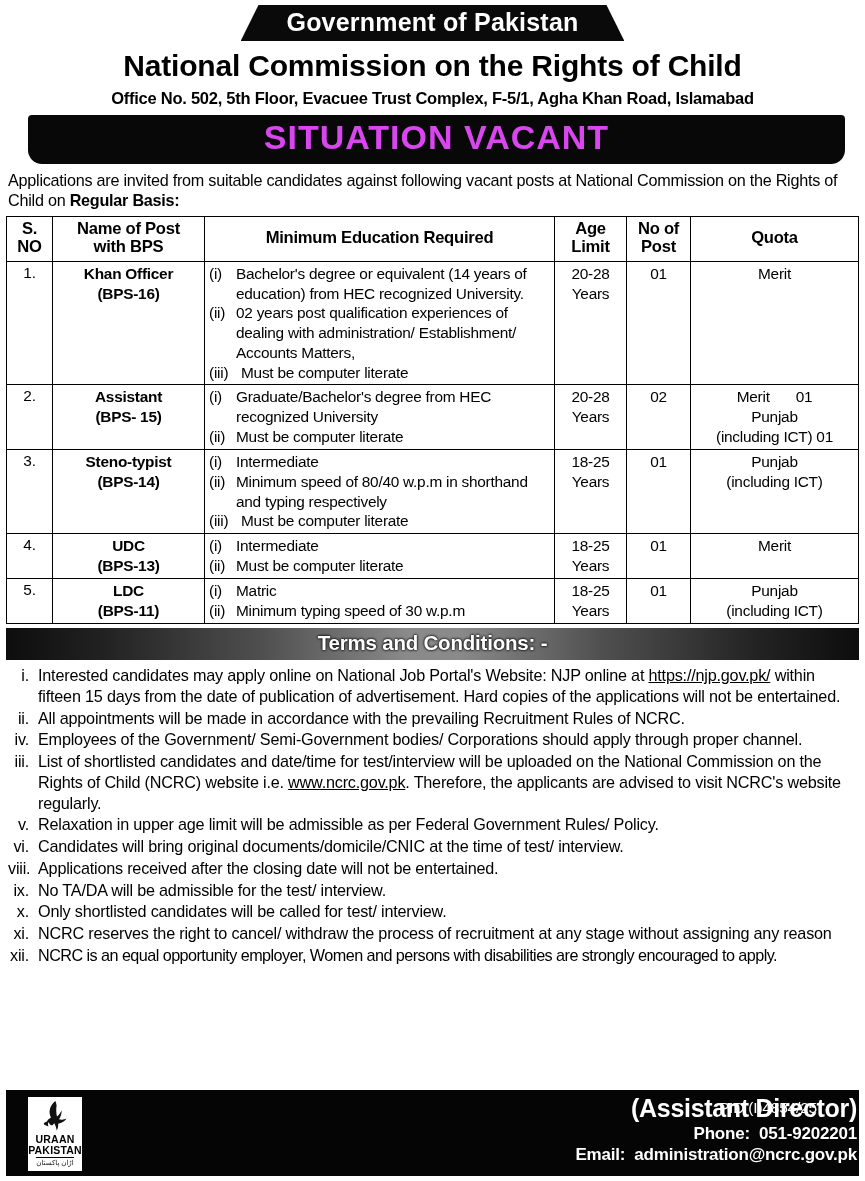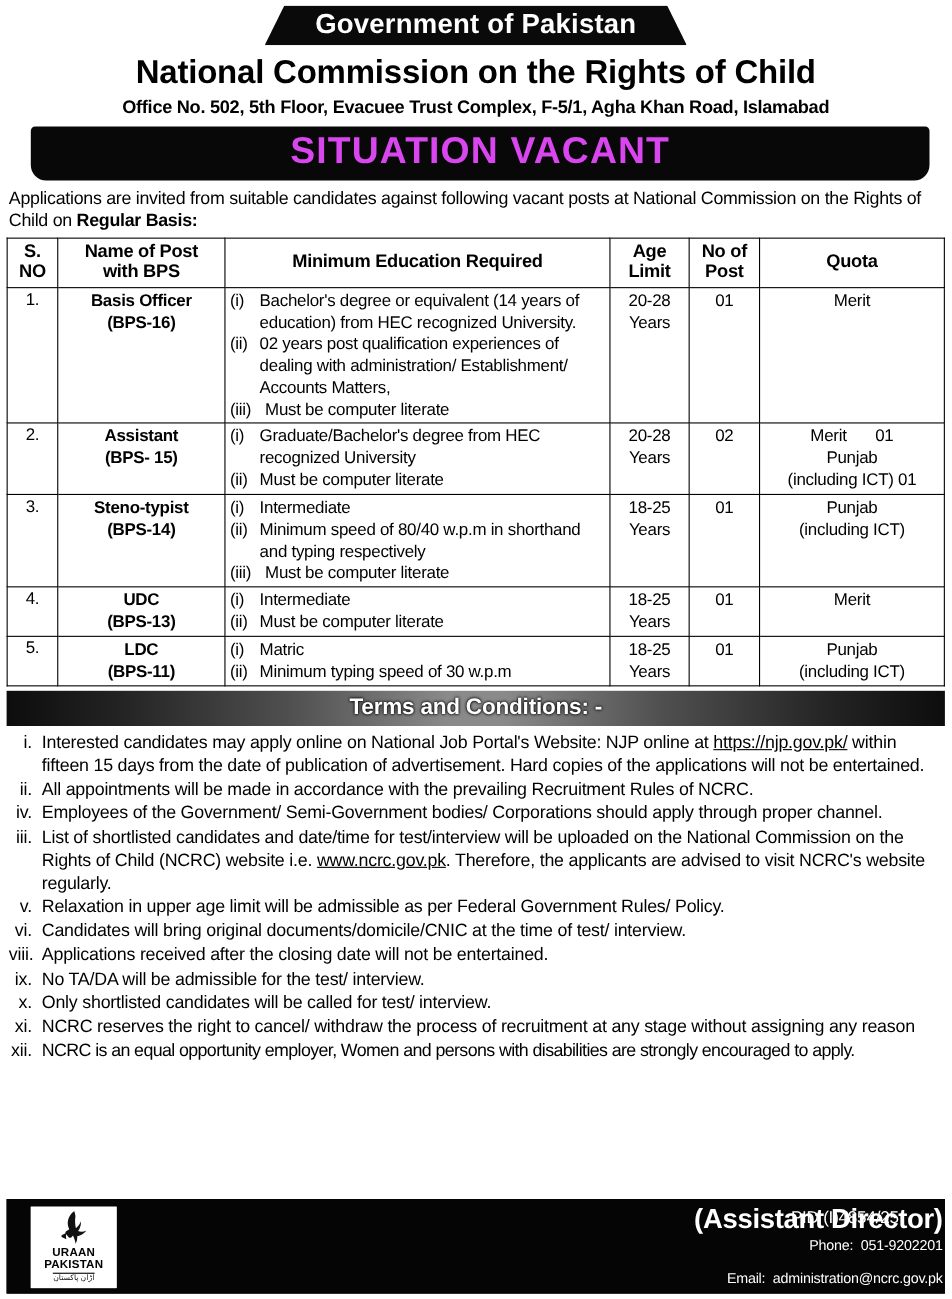--- a/index.html
+++ b/index.html
@@ -193,21 +193,21 @@
   }
   .footer-inner {
     position: relative;
     height: 100%;
     width: 100%;
   }
   .logo-box {
     position: absolute;
     left: 20px;
     top: 5px;
-    width: 78px;
+    width: 54px;
     height: 74px;
     background: #ffffff;
     border: 1px solid #ffffff;
     box-sizing: border-box;
     display: flex;
     flex-direction: column;
     align-items: center;
     justify-content: flex-start;
     padding-top: 2px;
   }
@@ -234,27 +234,27 @@
     left: 15px; right: 0; top: 2px;
     text-align: right;
   }
   .foot-title {
     font-size: 25px;
     font-weight: bold;
     line-height: 1.12;
     letter-spacing: -.3px;
   }
   .foot-phone, .foot-email {
-    font-size: 13px;
-    font-weight: normal;
+    font-size: 17px;
+    font-weight: bold;
     line-height: 1.2;
     letter-spacing: -.2px;
   }
   .foot-phone { margin-top: 2px; }
-  .foot-email { margin-top: 14px; }
+  .foot-email { margin-top: 1px; }
   .foot-pid {
     position: absolute;
     right: 40px;
     top: 7px;
     font-size: 15.5px;
     font-weight: normal;
     letter-spacing: -.2px;
   }
 </style>
 </head>
@@ -304,21 +304,21 @@
           <div>No of</div>
           <div>Post</div>
         </th>
         <th>Quota</th>
       </tr>
     </thead>
     <tbody id="jobs-body">
         <tr>
           <td class="c-sno">1.</td>
           <td class="c-post">
-            <div>Basis Officer</div>
+            <div>Khan Officer</div>
             <div>(BPS-16)</div>
           </td>
           <td class="c-edu">
             <div class="edu-line">
               <span class="edu-marker">(i)</span>
               <span class="edu-text">Bachelor's degree or equivalent (14 years of education) from HEC recognized University.</span>
             </div>
             <div class="edu-line">
               <span class="edu-marker">(ii)</span>
               <span class="edu-text">02 years post qualification experiences of dealing with administration/ Establishment/ Accounts Matters,</span>

